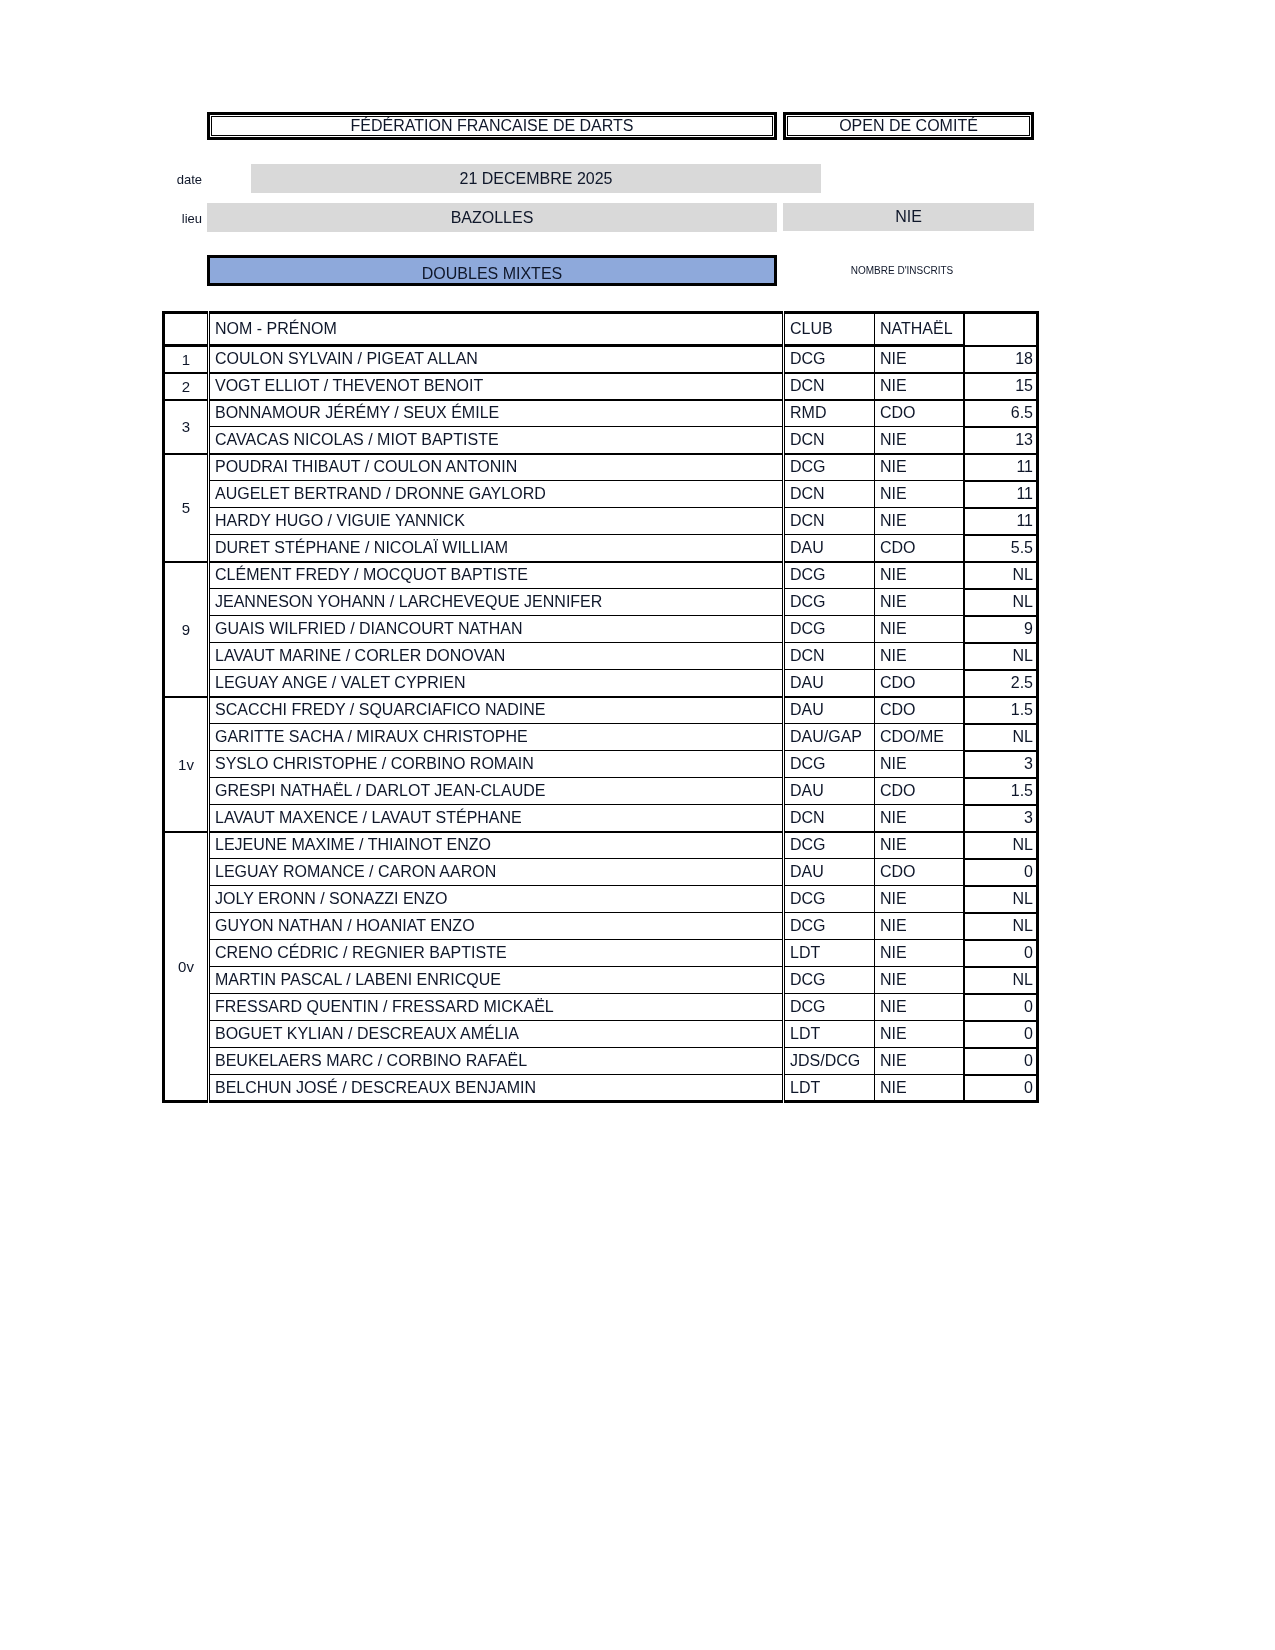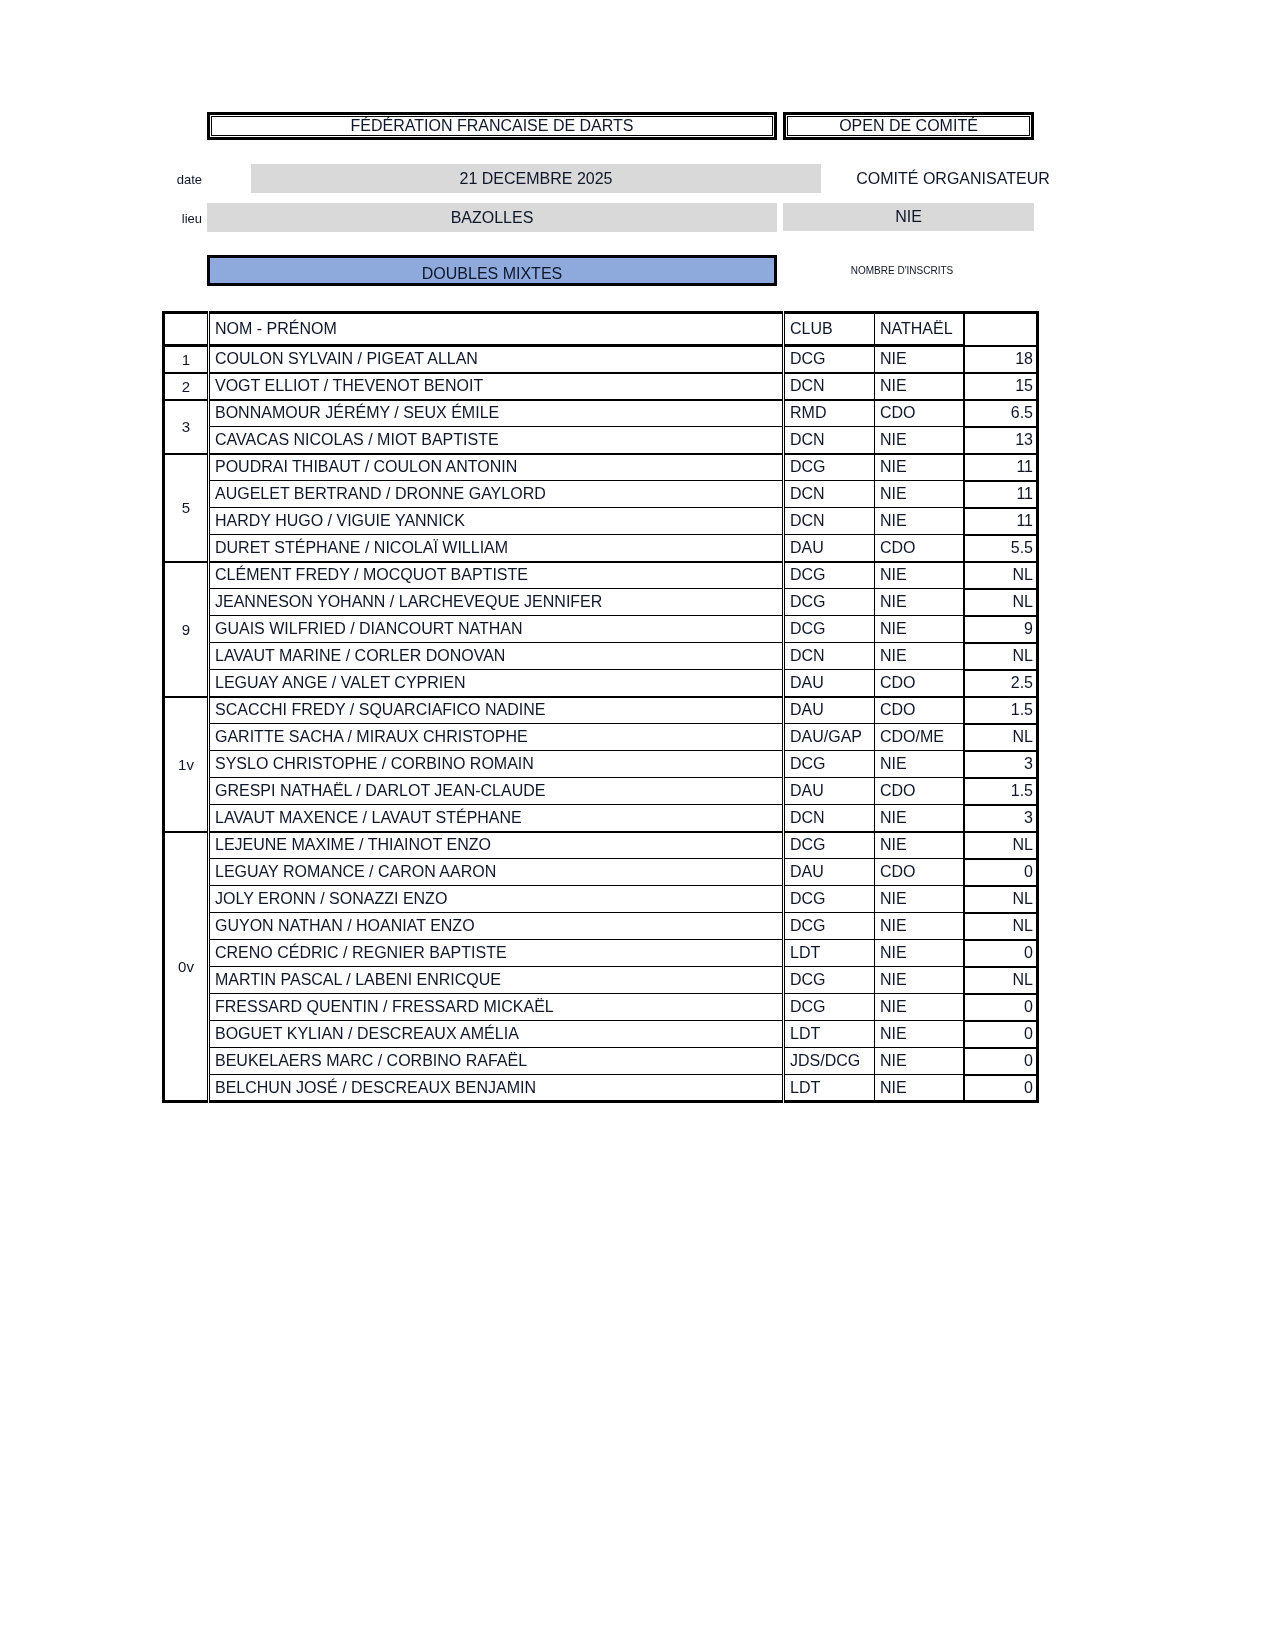--- a/index.html
+++ b/index.html
@@ -127,21 +127,20 @@
     <span>FÉDÉRATION FRANCAISE DE DARTS</span>
   </div>
   <div class="dframe box-event">
     <span>OPEN DE COMITÉ</span>
   </div>
 
   <div class="side-label label-date">date</div>
   <div class="gfield field-date" style="background: rgb(217, 217, 217);">
     <span>21 DECEMBRE 2025</span>
   </div>
-  <div class="org-label">COMITÉ ORGANISATEUR</div>
 
   <div class="side-label label-lieu">lieu</div>
   <div class="gfield field-lieu" style="background: rgb(217, 217, 217);">
     <span>BAZOLLES</span>
   </div>
   <div class="gfield field-nie" style="background: rgb(217, 217, 217);">
     <span>NIE</span>
   </div>
 
   <div class="box-category" style="background: rgb(142, 169, 219);">

